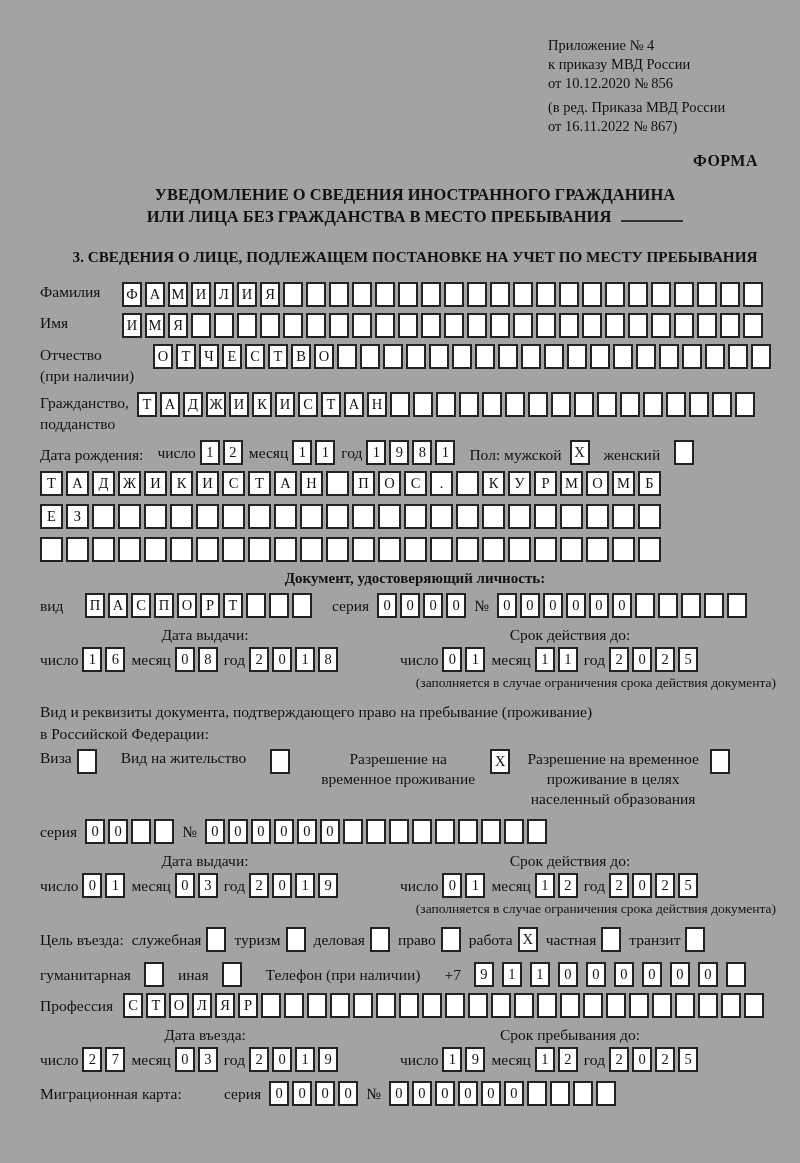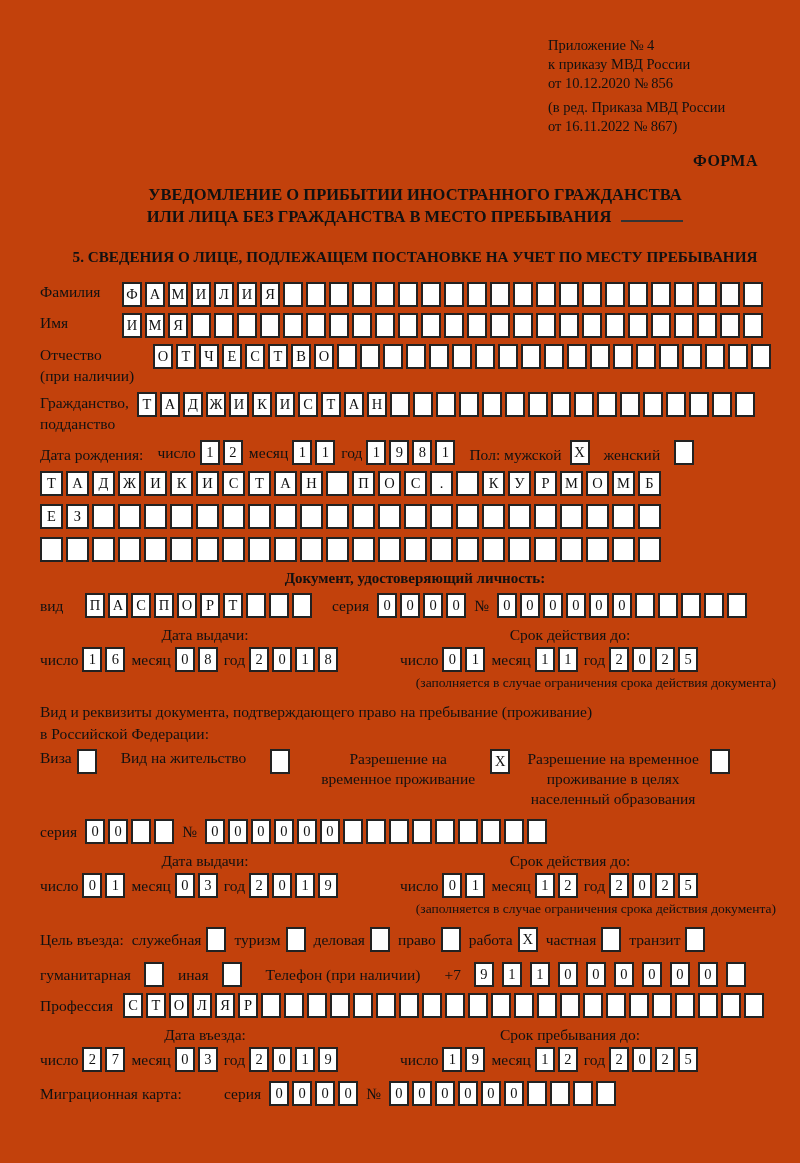--- a/index.html
+++ b/index.html
@@ -1,20 +1,20 @@
 <!DOCTYPE html>
 <html><head>
 <meta charset="utf-8">
 <style>
   html,body{margin:0;padding:0;background:#fff;}
   .page{
     width:800px;height:1163px;box-sizing:border-box;position:relative;
     padding:36px 10px 10px 40px;
     font-family:"Liberation Serif","DejaVu Serif",serif;
-    color:#111;overflow:hidden;background:#c2410c;
+    color:#111;overflow:hidden;background:#a3a3a3;
   }
   .appendix{margin-left:auto;width:242px;font-size:14.5px;line-height:19px;}
   .appendix .amend{margin-top:5px;}
   .forma{font-weight:bold;font-size:16px;text-align:right;margin:16px 32px 0 0;letter-spacing:.5px;}
   .title{font-weight:bold;font-size:16.5px;text-align:center;line-height:22px;margin-top:14px;}
   .blank-line{display:inline-block;width:62px;border-bottom:2px solid #333;height:14px;margin-left:10px;}
   .sec-head{font-weight:bold;font-size:15.2px;text-align:center;margin-top:20px;}
   .lbl{font-size:15.5px;line-height:20px;flex:none;}
   .frow{display:flex;align-items:flex-start;margin-top:6px;}
   .boxes{display:flex;gap:3px;flex:none;}
@@ -48,27 +48,27 @@
   <div class="appendix">
     <div>Приложение № 4</div>
     <div>к приказу МВД России</div>
     <div>от 10.12.2020 № 856</div>
     <div class="amend">(в ред. Приказа МВД России</div>
     <div>от 16.11.2022 № 867)</div>
   </div>
   <div class="forma">ФОРМА</div>
 
   <div class="title">
-    <div>УВЕДОМЛЕНИЕ О ПРИБЫТИИ ИНОСТРАННОГО ГРАЖДАНСТВА</div>
+    <div>УВЕДОМЛЕНИЕ О СВЕДЕНИЯ ИНОСТРАННОГО ГРАЖДАНИНА</div>
     <div>
       <span>ИЛИ ЛИЦА БЕЗ ГРАЖДАНСТВА В МЕСТО ПРЕБЫВАНИЯ</span><span class="blank-line"></span>
     </div>
   </div>
 
-  <div class="sec-head">5. СВЕДЕНИЯ О ЛИЦЕ, ПОДЛЕЖАЩЕМ ПОСТАНОВКЕ НА УЧЕТ ПО МЕСТУ ПРЕБЫВАНИЯ</div>
+  <div class="sec-head">3. СВЕДЕНИЯ О ЛИЦЕ, ПОДЛЕЖАЩЕМ ПОСТАНОВКЕ НА УЧЕТ ПО МЕСТУ ПРЕБЫВАНИЯ</div>
 
   <div class="frow" style="margin-top:16px;">
     <span class="lbl w82">Фамилия</span>
     <span class="boxes">
         <span class="cbox">Ф</span>
         <span class="cbox">А</span>
         <span class="cbox">М</span>
         <span class="cbox">И</span>
         <span class="cbox">Л</span>
         <span class="cbox">И</span>

